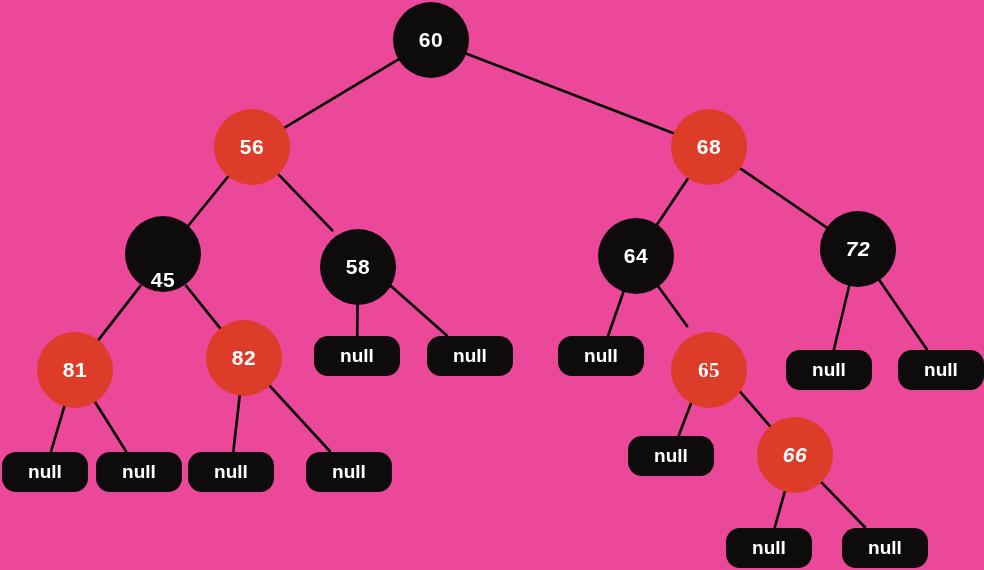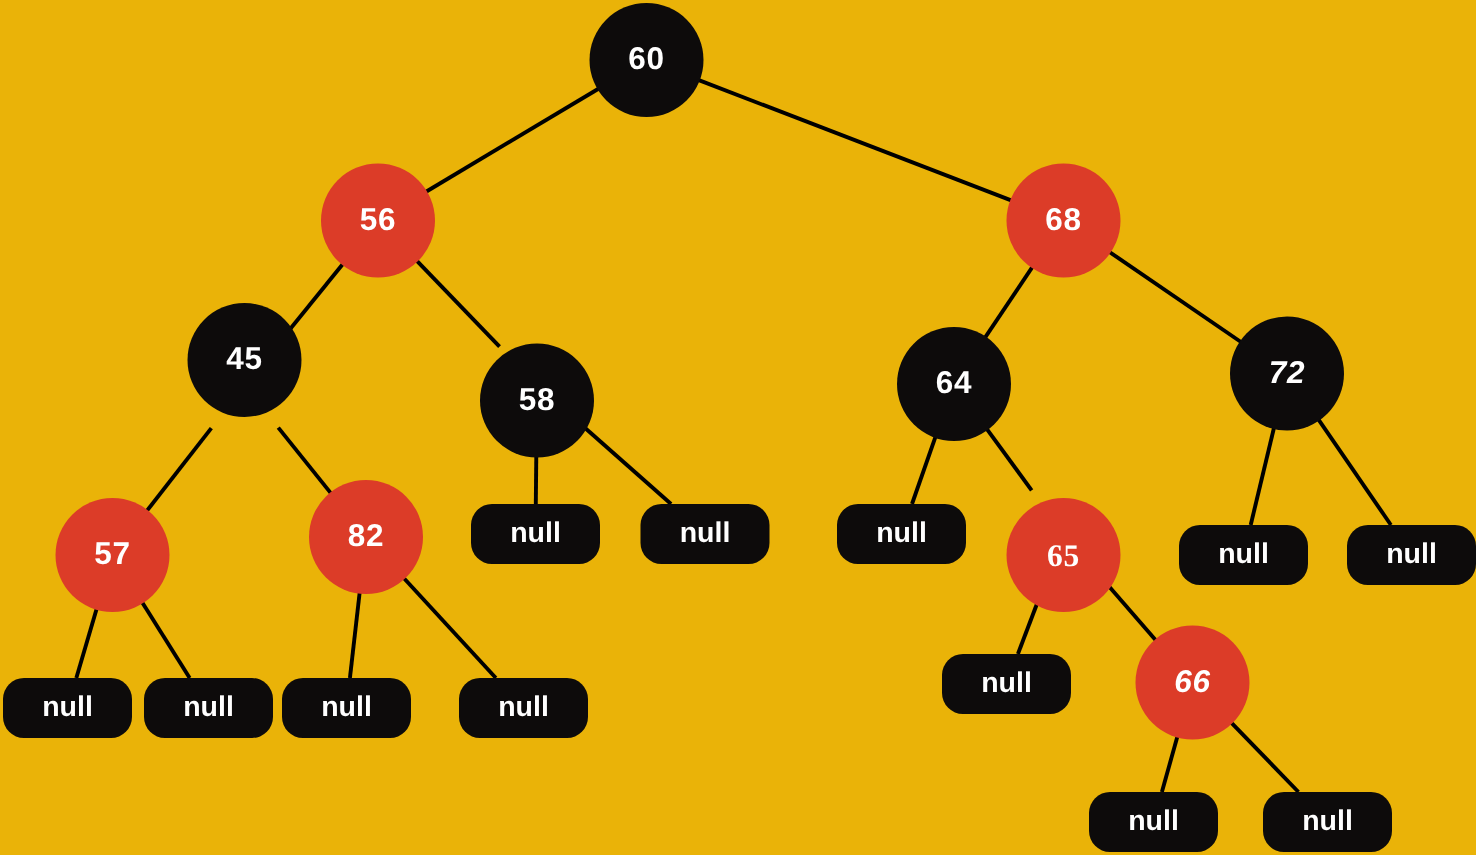--- a/index.html
+++ b/index.html
@@ -4,21 +4,21 @@
 <style>
   html, body {
     margin: 0;
     padding: 0;
     background: #ffffff;
   }
   #canvas {
     position: relative;
     width: 984px;
     height: 570px;
-    background: #eab308;
+    background: #ec4899;
     overflow: hidden;
     font-family: "Liberation Sans", sans-serif;
   }
   #edges {
     position: absolute;
     left: 0;
     top: 0;
     width: 984px;
     height: 570px;
   }
@@ -82,34 +82,34 @@
   <div id="nodes-layer">
       <div class="node black" style="left: 393px; top: 2px; width: 76px; height: 76px;">
         <span>60</span>
       </div>
       <div class="node red" style="left: 214px; top: 109px; width: 76px; height: 76px;">
         <span>56</span>
       </div>
       <div class="node red" style="left: 671px; top: 109px; width: 76px; height: 76px;">
         <span>68</span>
       </div>
-      <div class="node black" style="left: 125px; top: 202px; width: 76px; height: 76px;">
+      <div class="node black" style="left: 125px; top: 216px; width: 76px; height: 76px; align-items: flex-end;">
         <span>45</span>
       </div>
       <div class="node black" style="left: 320px; top: 229px; width: 76px; height: 76px;">
         <span>58</span>
       </div>
       <div class="node black" style="left: 598px; top: 218px; width: 76px; height: 76px; text-align: right;">
         <span>64</span>
       </div>
       <div class="node black" style="left: 820px; top: 211px; width: 76px; height: 76px; font-style: italic;">
         <span>72</span>
       </div>
       <div class="node red" style="left: 37px; top: 332px; width: 76px; height: 76px;">
-        <span>57</span>
+        <span>81</span>
       </div>
       <div class="node red" style="left: 206px; top: 320px; width: 76px; height: 76px;">
         <span>82</span>
       </div>
       <div class="node red" style="left: 671px; top: 332px; width: 76px; height: 76px; font-family: Liberation Serif, serif;">
         <span>65</span>
       </div>
       <div class="node red" style="left: 757px; top: 417px; width: 76px; height: 76px; font-style: italic;">
         <span>66</span>
       </div>

